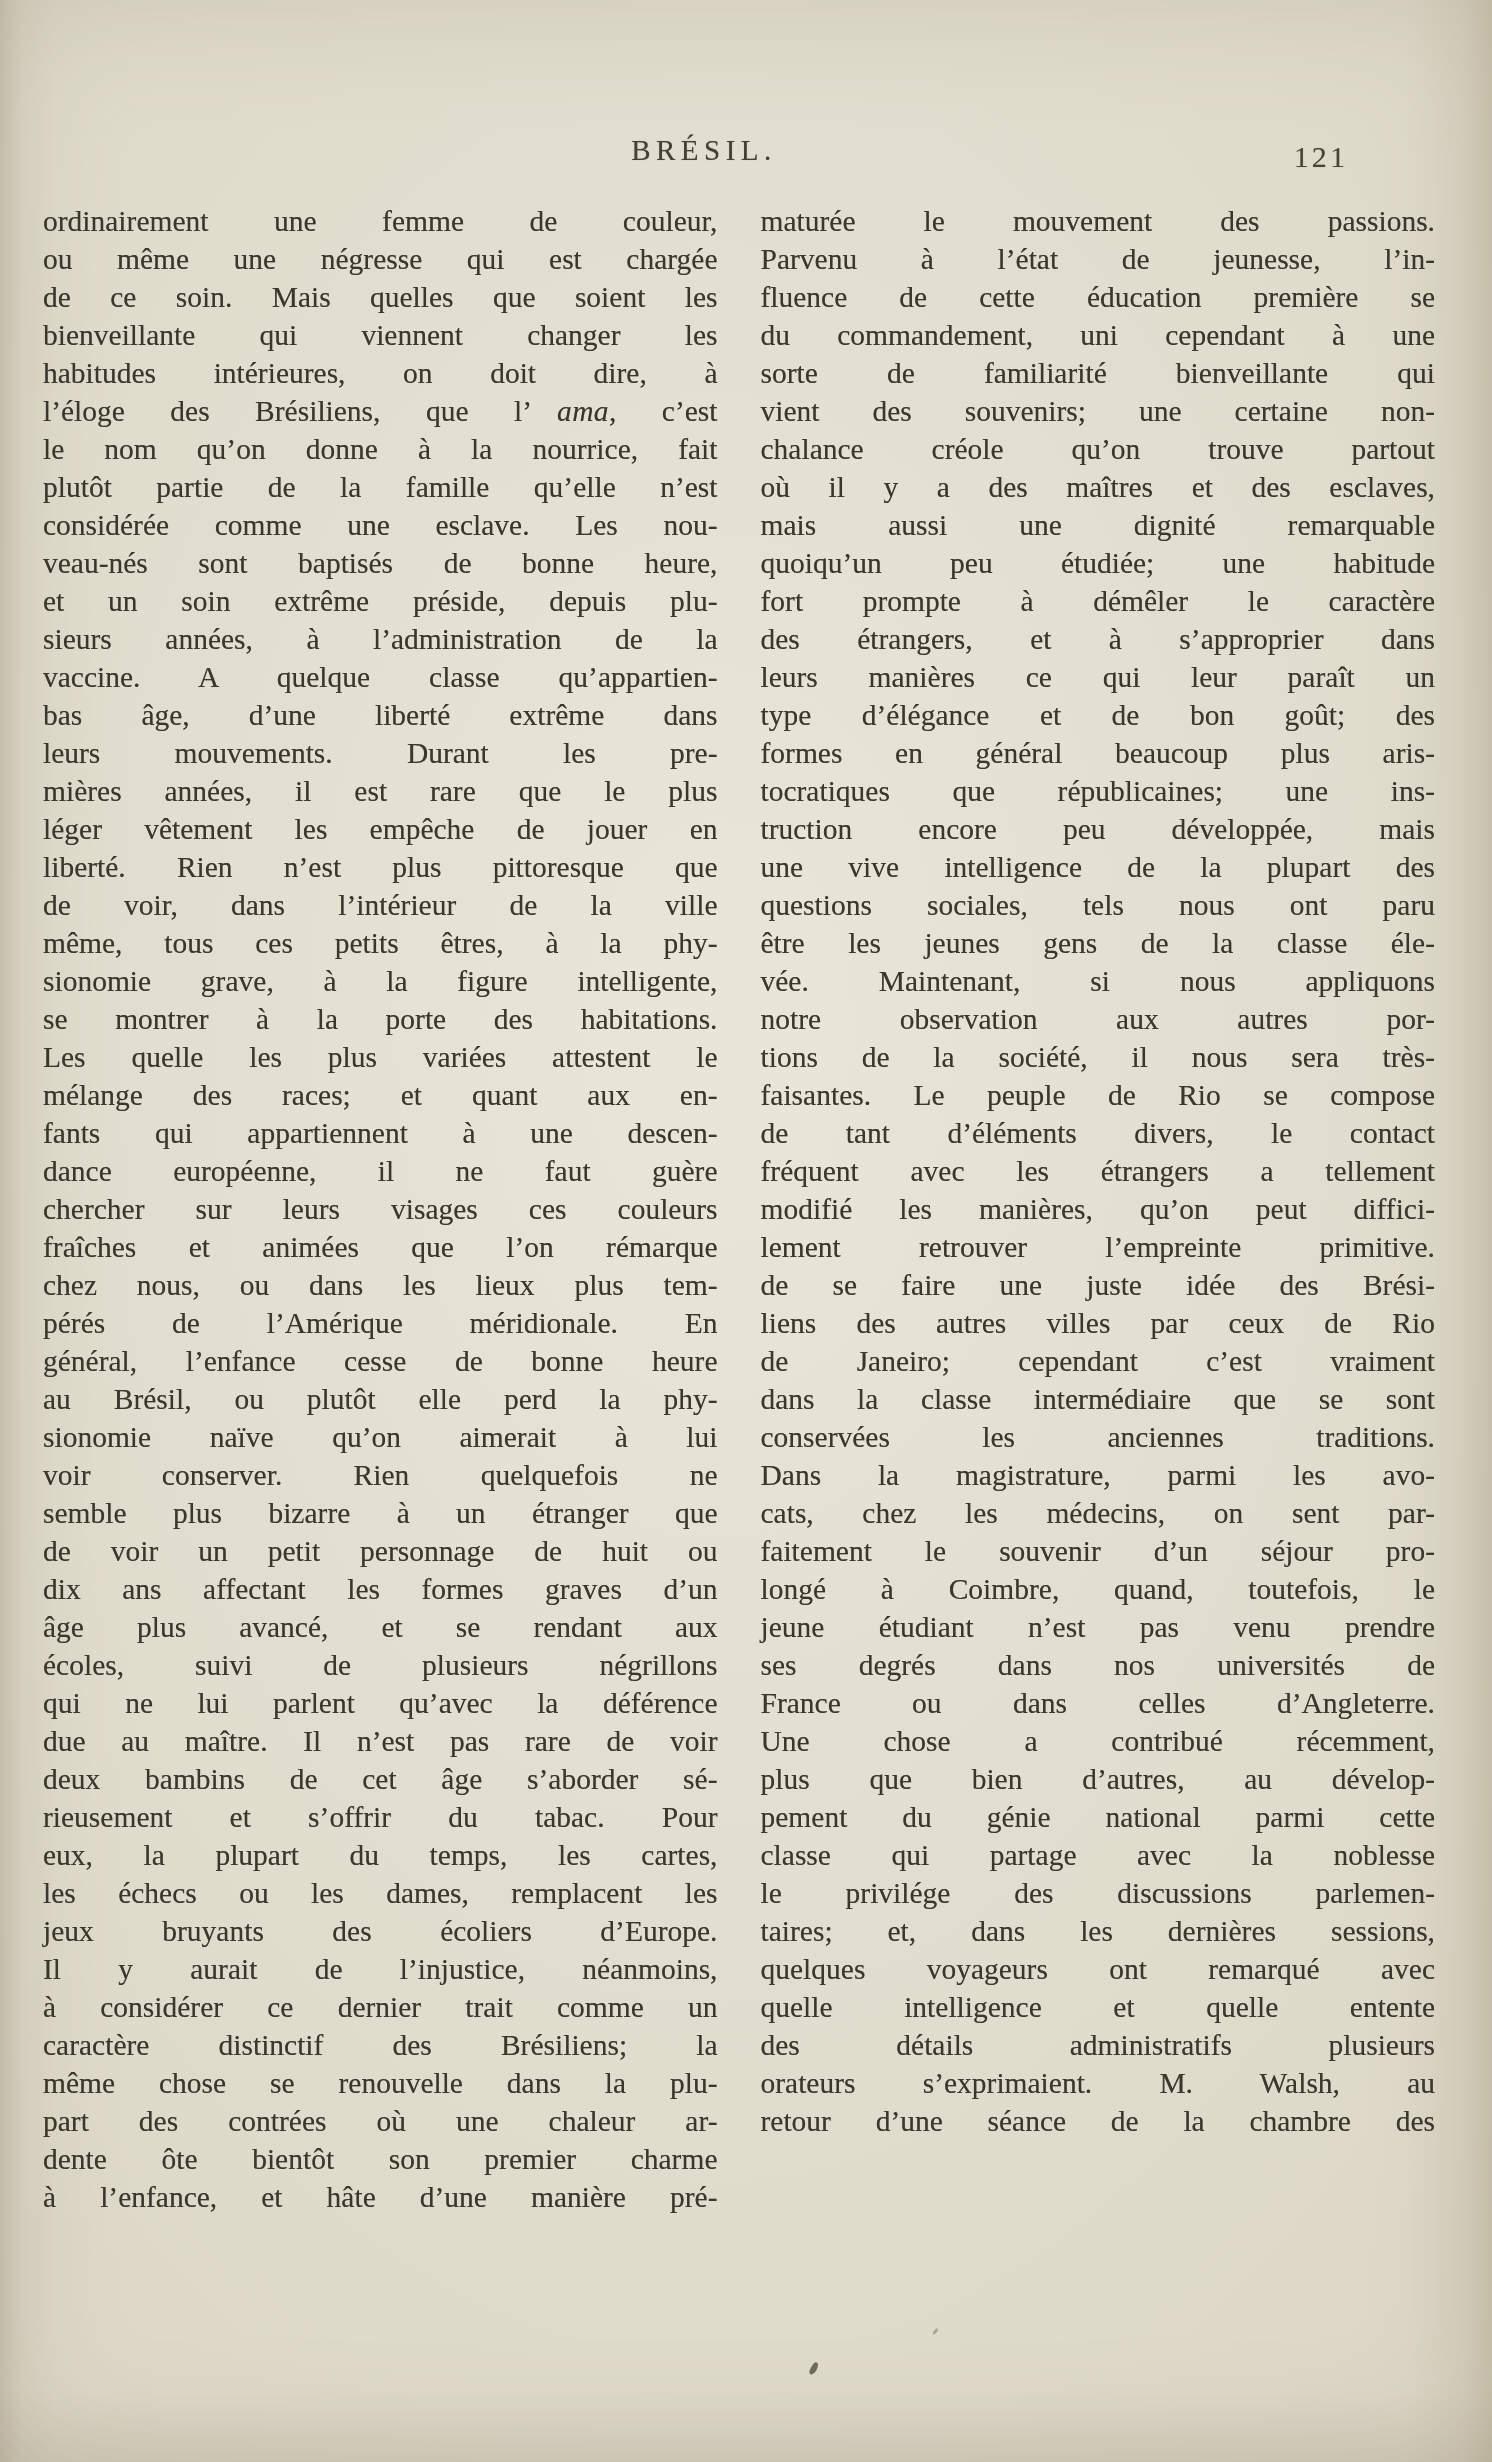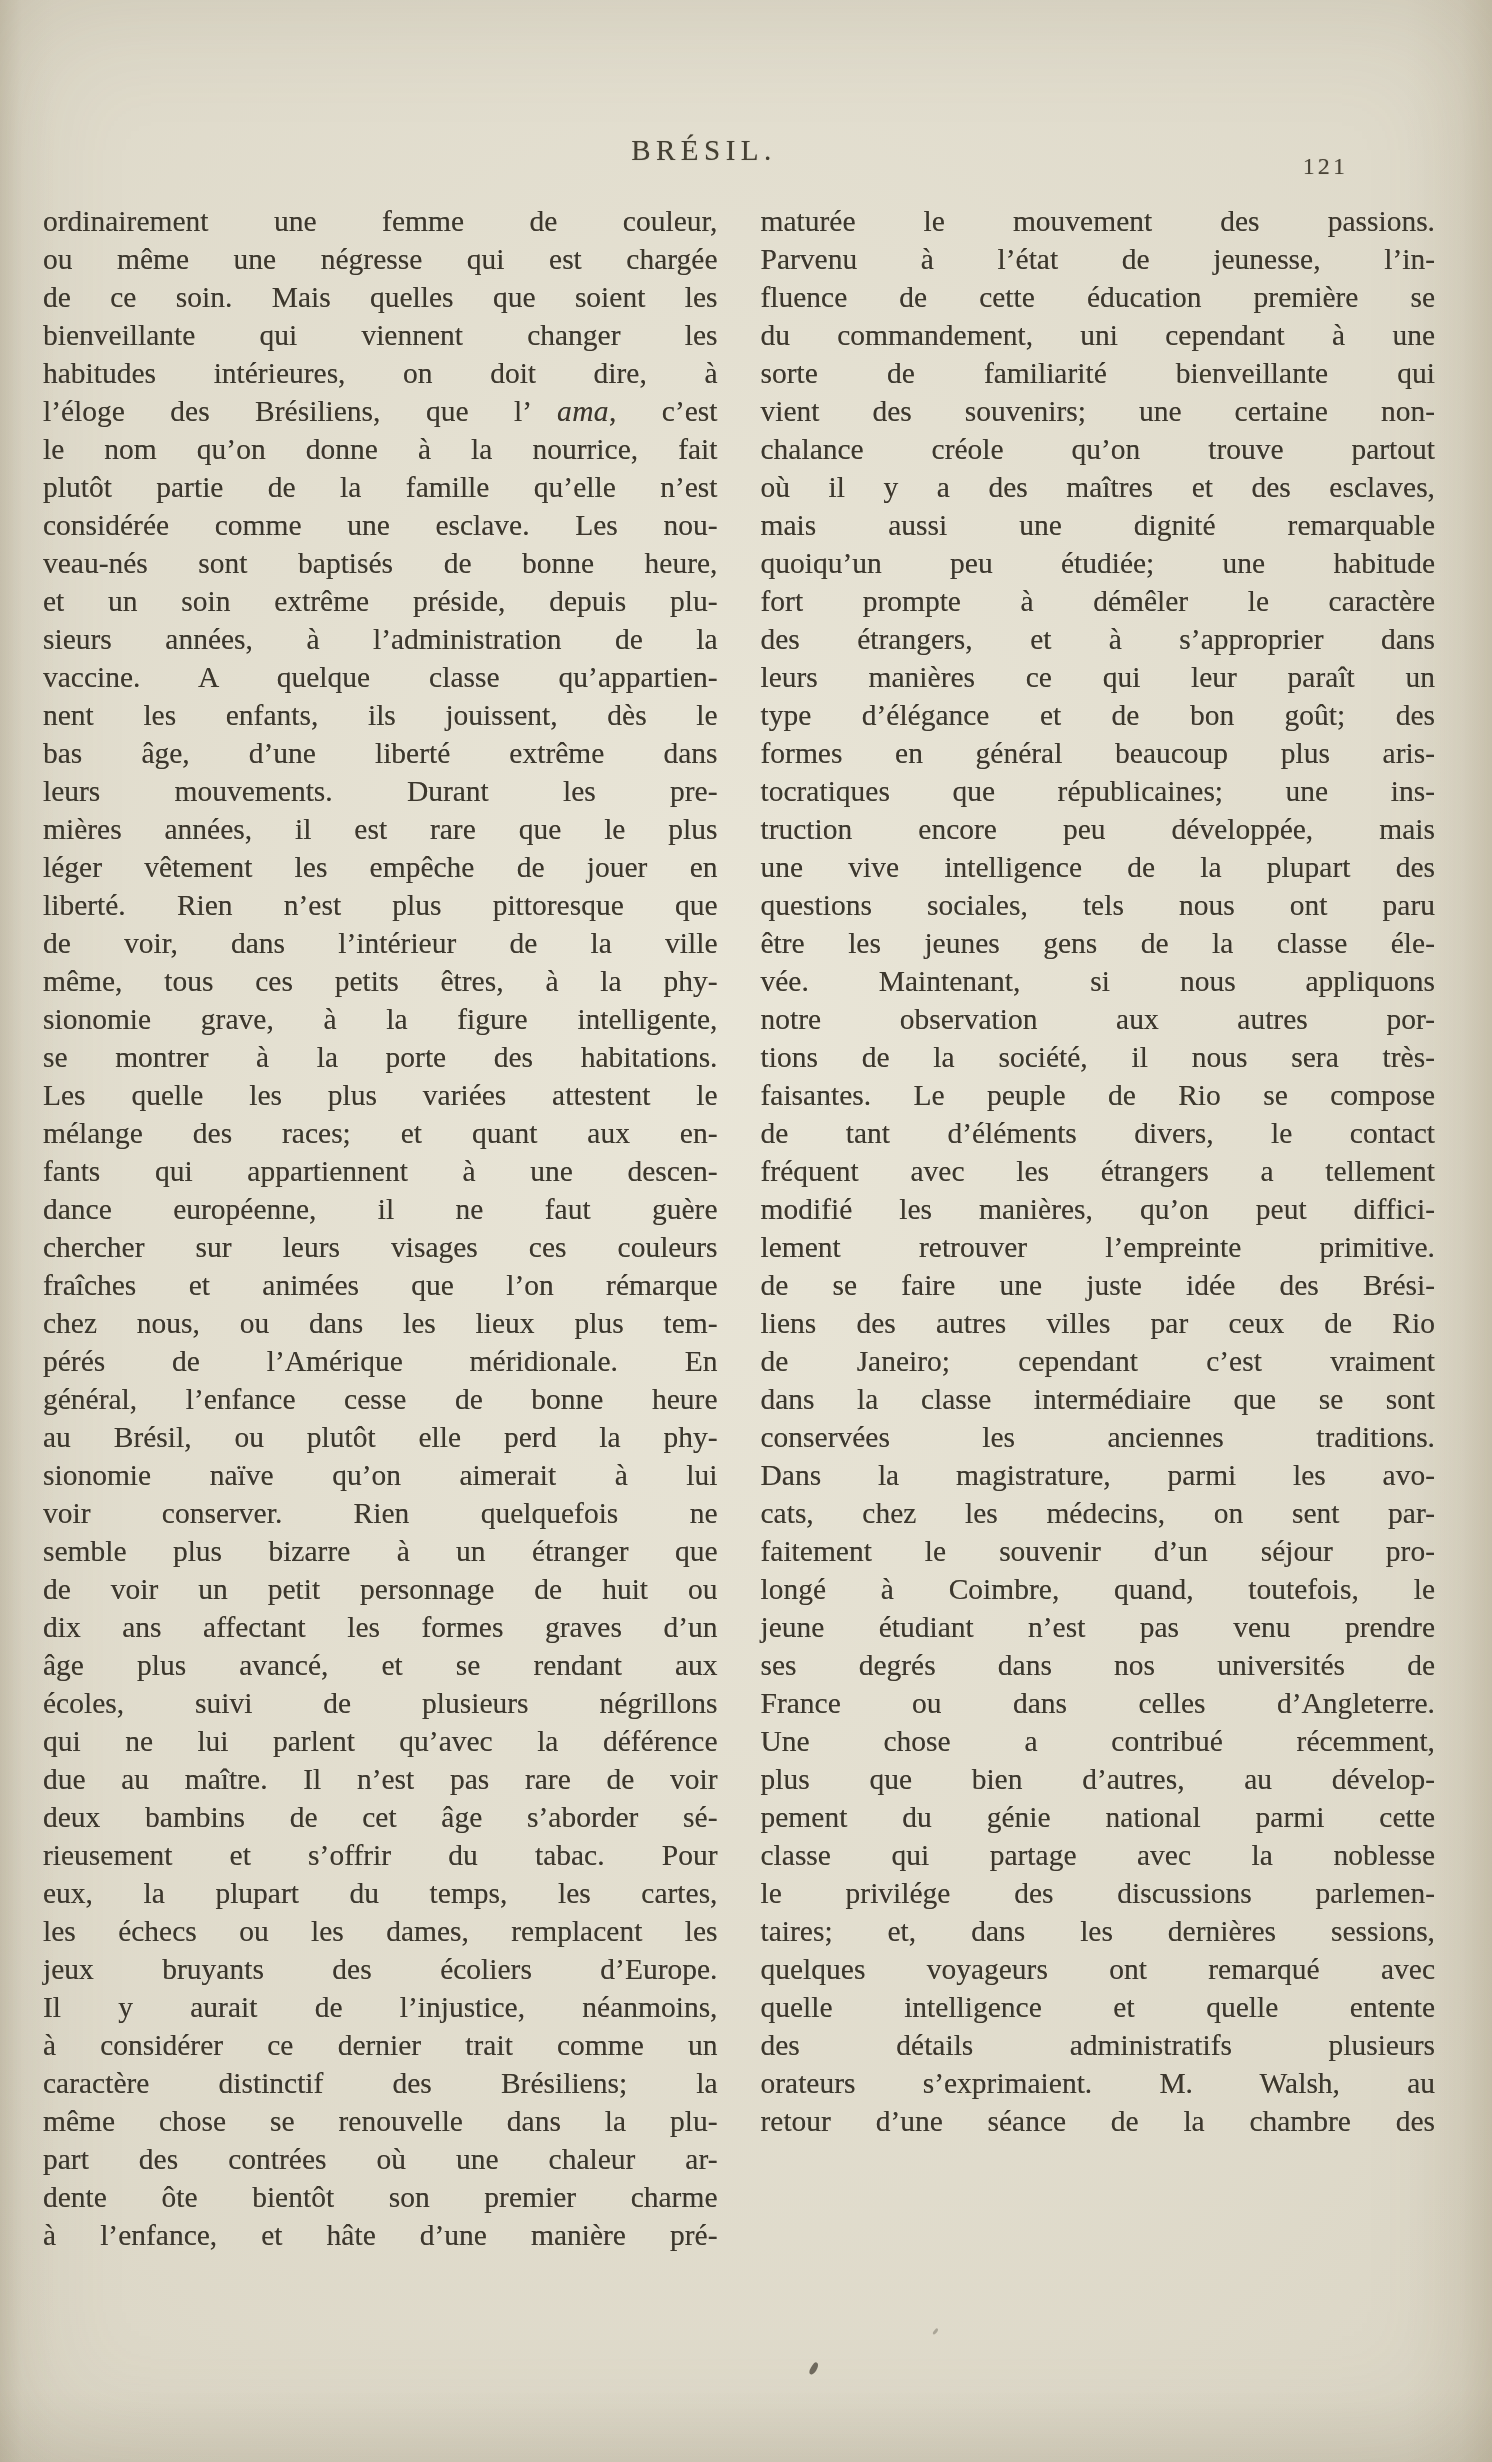--- a/index.html
+++ b/index.html
@@ -38,22 +38,22 @@
     transform: translateX(calc(-50% - 35px));
     font-size: 29px;
     letter-spacing: 5.5px;
     color: #454033;
     white-space: nowrap;
     text-shadow: 0 0 0.8px rgba(69,64,51,0.45);
   }
   .page-number {
     position: absolute;
     right: 87px;
-    top: 22px;
-    font-size: 24px;
+    top: 9px;
+    font-size: 30px;
     letter-spacing: 3.1px;
     color: #4a4437;
     text-shadow: 0 0 0.8px rgba(74,68,55,0.4);
     margin-left: 41px;
   }
   .columns {
     position: absolute;
     top: 202px;
     left: 43px;
     right: 58px;
@@ -110,21 +110,20 @@
         <div class="line">bienveillante qui viennent changer les</div>
         <div class="line">habitudes intérieures, on doit dire, à</div>
         <div class="line">l’éloge des Brésiliens, que l’<i>ama</i>, c’est</div>
         <div class="line">le nom qu’on donne à la nourrice, fait</div>
         <div class="line">plutôt partie de la famille qu’elle n’est</div>
         <div class="line">considérée comme une esclave. Les nou-</div>
         <div class="line">veau-nés sont baptisés de bonne heure,</div>
         <div class="line">et un soin extrême préside, depuis plu-</div>
         <div class="line">sieurs années, à l’administration de la</div>
         <div class="line">vaccine. A quelque classe qu’appartien-</div>
-        <div class="line">nent les enfants, ils jouissent, dès le</div>
         <div class="line">bas âge, d’une liberté extrême dans</div>
         <div class="line">leurs mouvements. Durant les pre-</div>
         <div class="line">mières années, il est rare que le plus</div>
         <div class="line">léger vêtement les empêche de jouer en</div>
         <div class="line">liberté. Rien n’est plus pittoresque que</div>
         <div class="line">de voir, dans l’intérieur de la ville</div>
         <div class="line">même, tous ces petits êtres, à la phy-</div>
         <div class="line">sionomie grave, à la figure intelligente,</div>
         <div class="line">se montrer à la porte des habitations.</div>
         <div class="line">Les quelle les plus variées attestent le</div>

